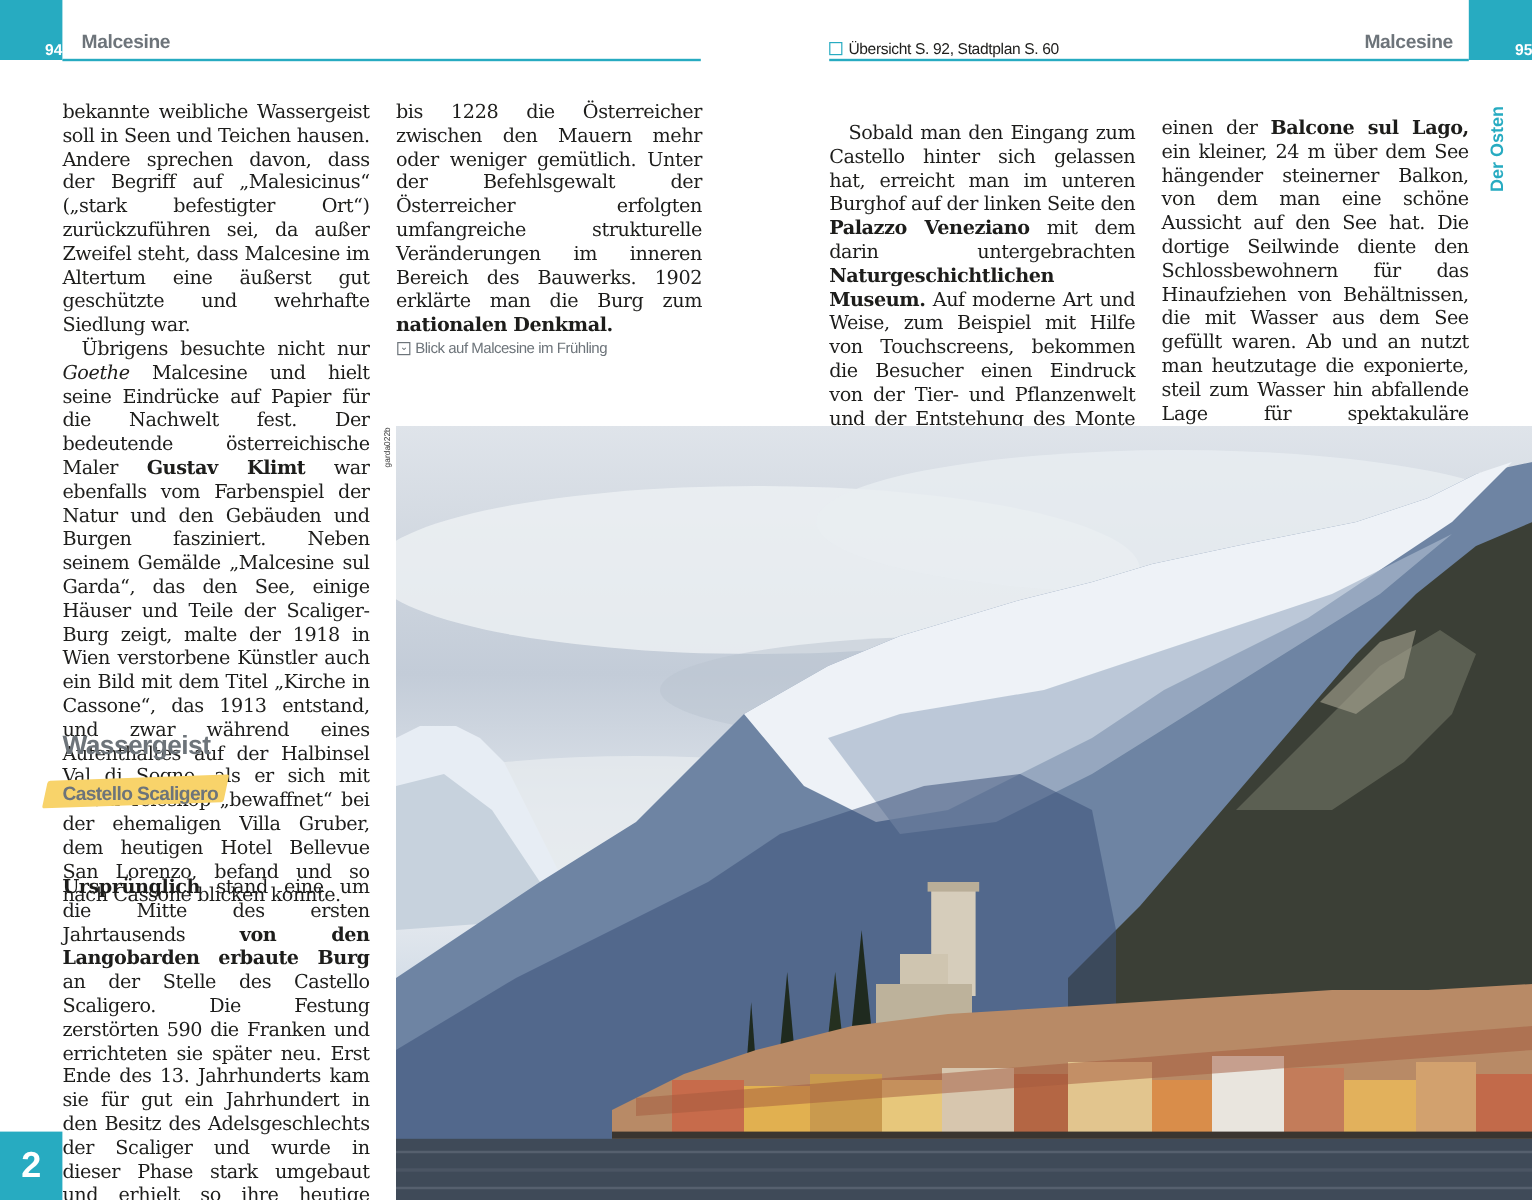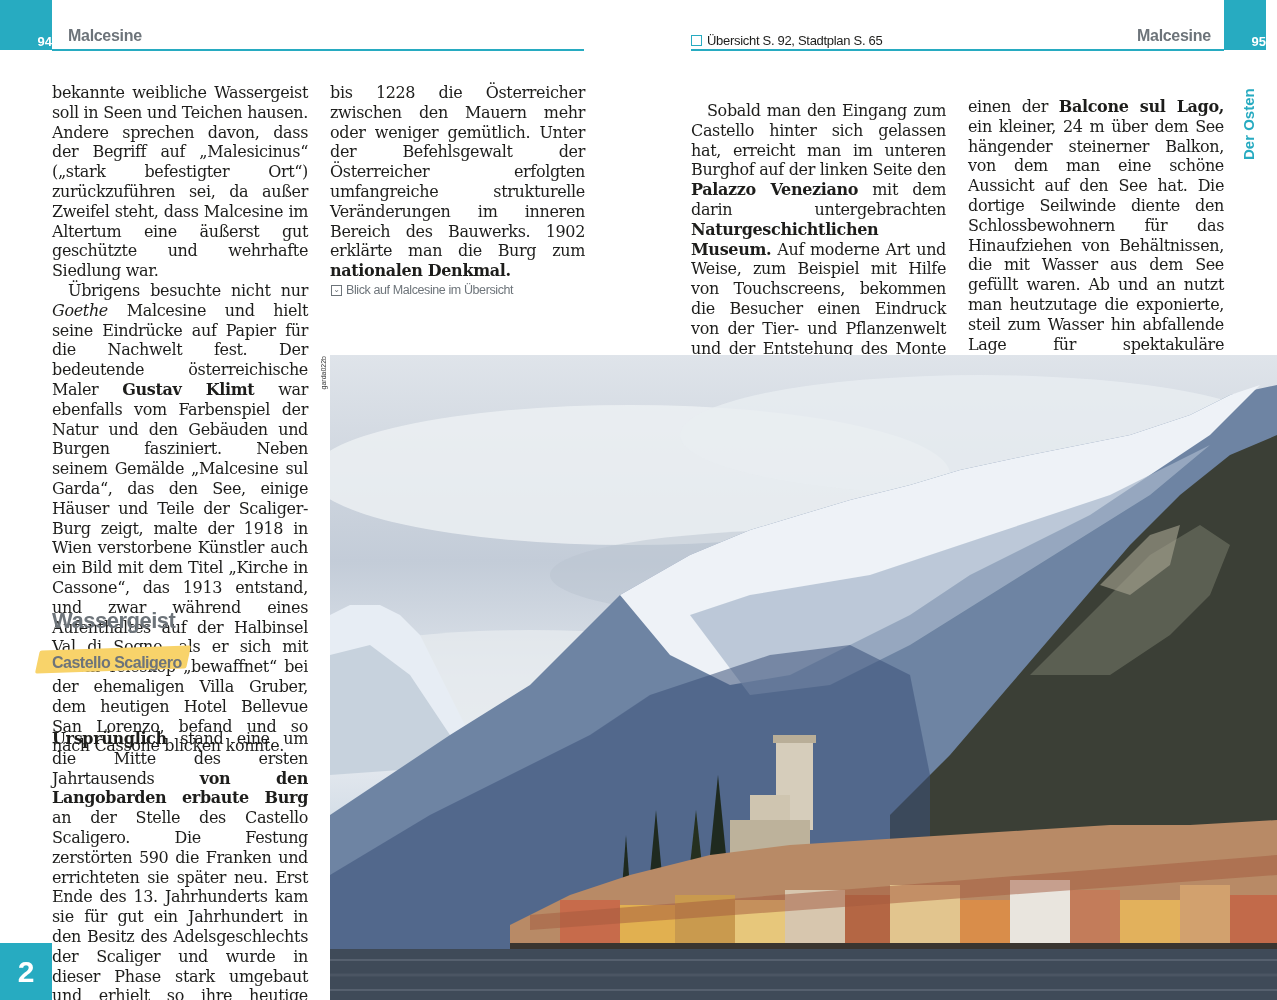--- a/index.html
+++ b/index.html
@@ -46,25 +46,25 @@
 <body>
 
 <div class="tab-top" style="left:0;width:52px;">
   <span>94</span>
 </div>
 <div class="runhead" style="left:68px;">Malcesine</div>
 <div class="rule" style="left:52px;width:532px;"></div>
 
 <div class="refs">
   <span class="box"></span>
-  <span>Übersicht S. 92, Stadtplan S. 65</span>
+  <span>Übersicht S. 92, Stadtplan S. 60</span>
 </div>
 <div class="runhead" style="left:1137px;">Malcesine</div>
 <div class="rule" style="left:691px;width:533px;"></div>
-<div class="tab-top" style="left:1224px;width:42px;">
+<div class="tab-top" style="left:1224px;width:53px;">
   <span>95</span>
 </div>
 
 <div class="side-label">Der Osten</div>
 
 <div class="col" style="left:52px;top:83px;width:256px;">
   <p>bekannte weibliche Wassergeist soll in Seen und Teichen hausen. Andere sprechen davon, dass der Begriff auf „Malesicinus“ („stark befestigter Ort“) zurückzuführen sei, da außer Zweifel steht, dass Malcesine im Altertum eine äußerst gut geschützte und wehrhafte Siedlung war.</p>
   <p class="ind"><span>Übrigens besuchte nicht nur </span><i>Goethe</i><span> Malcesine und hielt seine Eindrücke auf Papier für die Nachwelt fest. Der bedeutende österreichische Maler </span><b>Gustav Klimt</b><span> war ebenfalls vom Farbenspiel der Natur und den Gebäuden und Burgen fasziniert. Neben seinem Gemälde „Malcesine sul Garda“, das den See, einige Häuser und Teile der Scaliger-Burg zeigt, malte der 1918 in Wien verstorbene Künstler auch ein Bild mit dem Titel „Kirche in Cassone“, das 1913 entstand, und zwar während eines Aufenthaltes auf der Halbinsel Val di Sogno, als er sich mit einem Teleskop „bewaffnet“ bei der ehemaligen Villa Gruber, dem heutigen Hotel Bellevue San Lorenzo, befand und so nach Cassone blicken konnte.</span></p>
 </div>
 
@@ -77,21 +77,21 @@
 <div class="col" style="left:52px;top:729px;width:256px;">
   <p><b>Ursprünglich</b><span> stand eine um die Mitte des ersten Jahrtausends </span><b>von den Langobarden erbaute Burg</b><span> an der Stelle des Castello Scaligero. Die Festung zerstörten 590 die Franken und errichteten sie später neu. Erst Ende des 13. Jahrhunderts kam sie für gut ein Jahrhundert in den Besitz des Adelsgeschlechts der Scaliger und wurde in dieser Phase stark umgebaut und erhielt so ihre heutige Gestalt. Später machten es sich die </span><i>Visconti,</i><span> die Venezianer, die Franzosen und</span></p>
 </div>
 
 <div class="col" style="left:330px;top:83px;width:255px;">
   <p><span>bis 1228 die Österreicher zwischen den Mauern mehr oder weniger gemütlich. Unter der Befehlsgewalt der Österreicher erfolgten umfangreiche strukturelle Veränderungen im inneren Bereich des Bauwerks. 1902 erklärte man die Burg zum </span><b>nationalen Denkmal.</b></p>
 </div>
 
 <div class="caption">
   <span class="cb">⌄</span>
-  <span>Blick auf Malcesine im Übersicht</span>
+  <span>Blick auf Malcesine im Frühling</span>
 </div>
 
 <div class="col" style="left:691px;top:101px;width:255px;">
   <p class="ind"><span>Sobald man den Eingang zum Castello hinter sich gelassen hat, erreicht man im unteren Burghof auf der linken Seite den </span><b>Palazzo Veneziano</b><span> mit dem darin untergebrachten </span><b>Naturgeschichtlichen Museum.</b><span> Auf moderne Art und Weise, zum Beispiel mit Hilfe von Touchscreens, bekommen die Besucher einen Eindruck von der Tier- und Pflanzenwelt und der Entstehung des Monte Baldo und des Gardasees. Draußen erwartet</span></p>
 </div>
 
 <div class="col" style="left:968px;top:97px;width:256px;">
   <p><span>einen der </span><b>Balcone sul Lago,</b><span> ein kleiner, 24 m über dem See hängender steinerner Balkon, von dem man eine schöne Aussicht auf den See hat. Die dortige Seilwinde diente den Schlossbewohnern für das Hinaufziehen von Behältnissen, die mit Wasser aus dem See gefüllt waren. Ab und an nutzt man heutzutage die exponierte, steil zum Wasser hin abfallende Lage für spektakuläre Kunstsprungevents.</span></p>
 </div>
 

